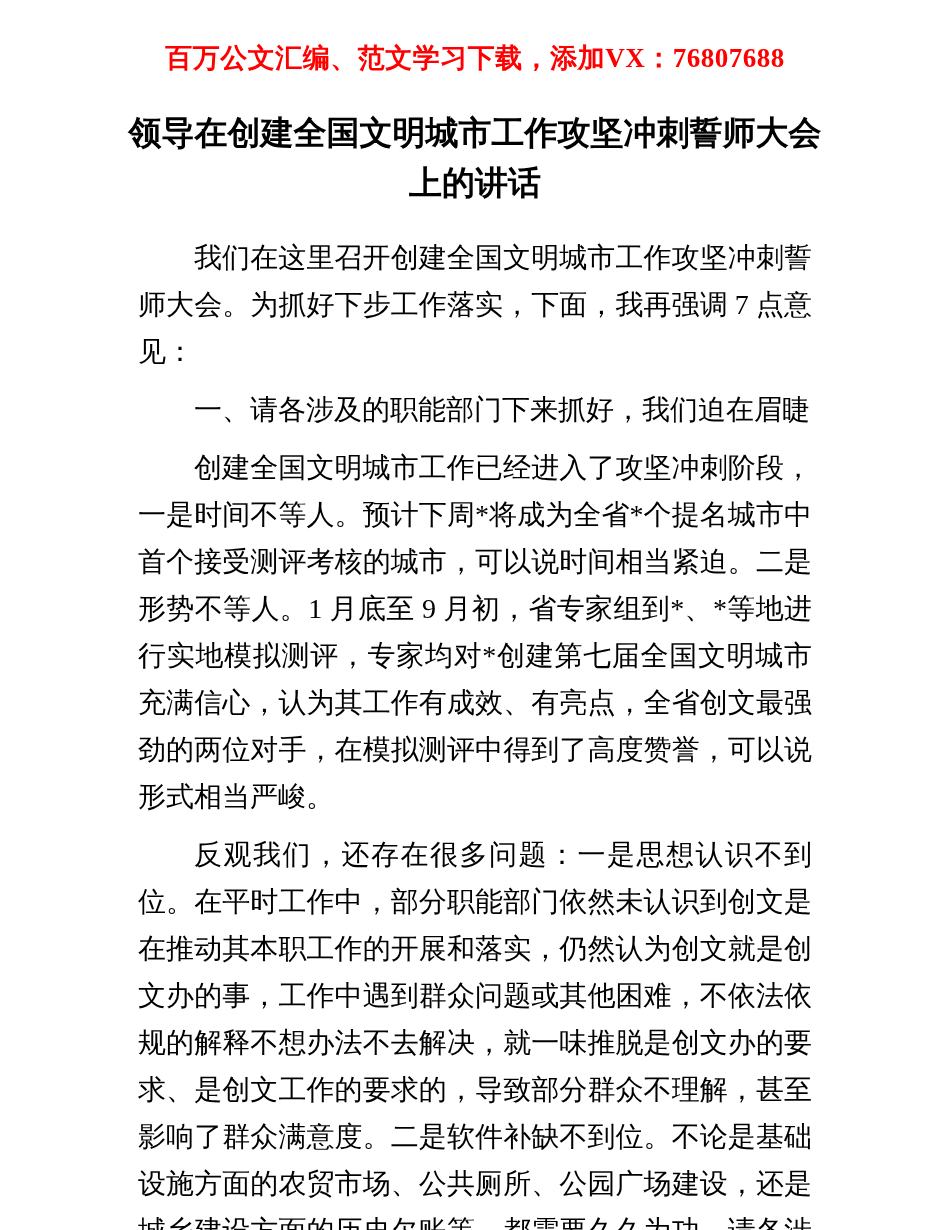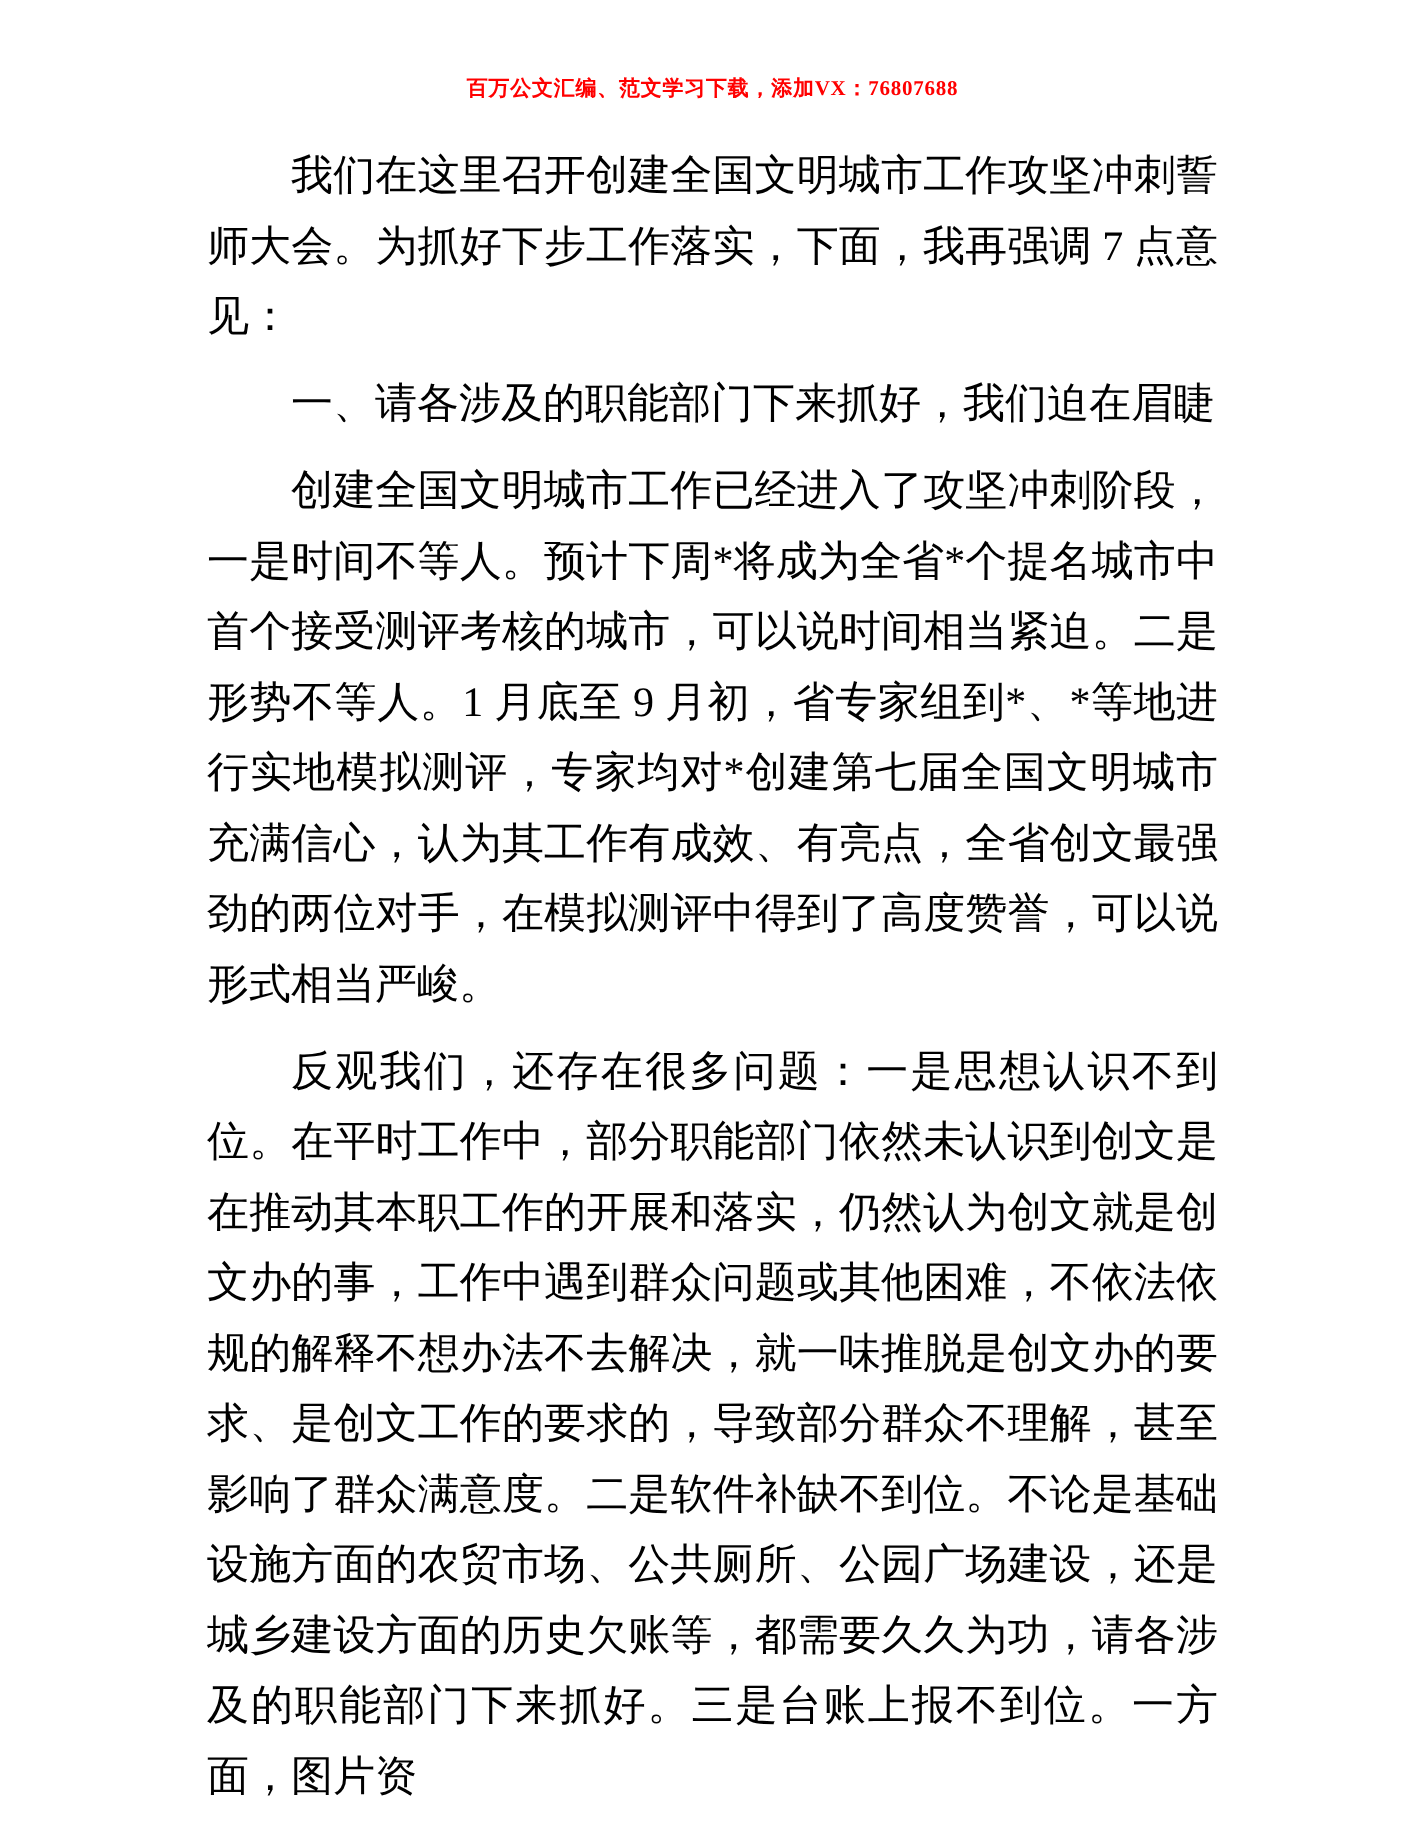--- a/index.html
+++ b/index.html
@@ -14,23 +14,23 @@
     position: relative;
     width: 950px;
     height: 1230px;
     margin: 0 auto;
     background: #ffffff;
     color: #000000;
     overflow: hidden;
     box-sizing: border-box;
   }
   .header-notice {
-    padding-top: 50px;
+    padding-top: 40px;
     text-align: center;
-    font-size: 14px;
+    font-size: 27px;
     font-weight: bold;
     color: #ff0000;
     letter-spacing: 0.5px;
   }
   .doc-title {
     margin: 32px 120px 0 120px;
     text-align: center;
     font-size: 33px;
     font-weight: bold;
     line-height: 50px;
@@ -50,20 +50,21 @@
     word-break: break-all;
   }
 </style>
 </head>
 <body>
 
 <div class="page">
 
   <div class="header-notice">百万公文汇编、范文学习下载，添加VX：76807688</div>
 
+  <h1 class="doc-title">领导在创建全国文明城市工作攻坚冲刺誓师大会上的讲话</h1>
 
   <div class="doc-body">
     <p>我们在这里召开创建全国文明城市工作攻坚冲刺誓师大会。为抓好下步工作落实，下面，我再强调 7 点意见：</p>
     <p>一、请各涉及的职能部门下来抓好，我们迫在眉睫</p>
     <p>创建全国文明城市工作已经进入了攻坚冲刺阶段，一是时间不等人。预计下周*将成为全省*个提名城市中首个接受测评考核的城市，可以说时间相当紧迫。二是形势不等人。1 月底至 9 月初，省专家组到*、*等地进行实地模拟测评，专家均对*创建第七届全国文明城市充满信心，认为其工作有成效、有亮点，全省创文最强劲的两位对手，在模拟测评中得到了高度赞誉，可以说形式相当严峻。</p>
     <p>反观我们，还存在很多问题：一是思想认识不到位。在平时工作中，部分职能部门依然未认识到创文是在推动其本职工作的开展和落实，仍然认为创文就是创文办的事，工作中遇到群众问题或其他困难，不依法依规的解释不想办法不去解决，就一味推脱是创文办的要求、是创文工作的要求的，导致部分群众不理解，甚至影响了群众满意度。二是软件补缺不到位。不论是基础设施方面的农贸市场、公共厕所、公园广场建设，还是城乡建设方面的历史欠账等，都需要久久为功，请各涉及的职能部门下来抓好。三是台账上报不到位。一方面，图片资</p>
   </div>
 
 </div>
 

